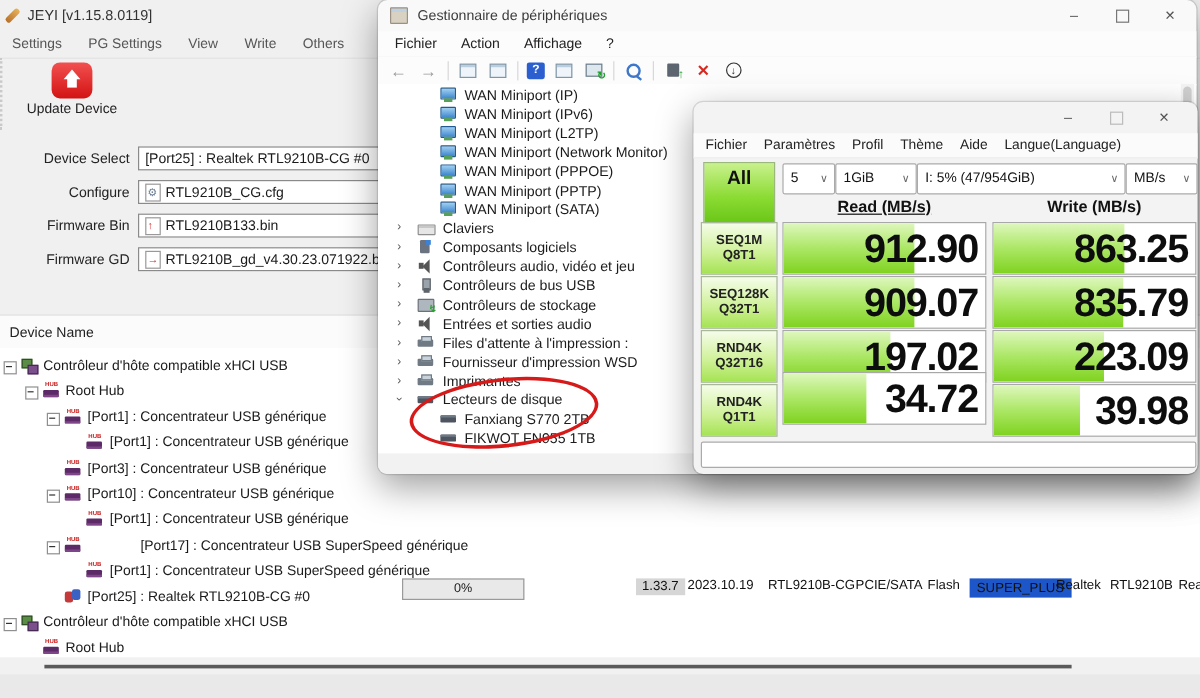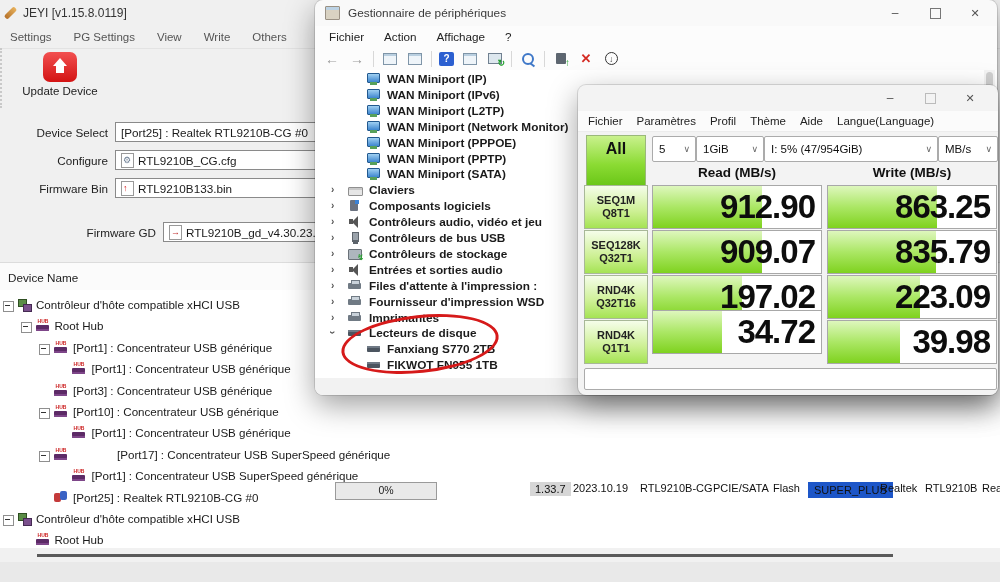--- a/index.html
+++ b/index.html
@@ -85,21 +85,21 @@
   .tbi.driver::before{content:"";width:10px;height:11px;background:#5d6670;border-radius:1px;}
   .tbi.driver::after{content:"↑";position:absolute;right:0px;bottom:-1px;color:#23a52f;font-size:10px;font-weight:bold;}
   .tbi.uninst{color:#d42a22;font-weight:bold;font-size:13px;}
   .tbi.disable::before{content:"";width:11px;height:11px;border:1.5px solid #333;border-radius:50%;}
   .tbi.disable::after{content:"↓";position:absolute;font-size:8.5px;color:#333;font-weight:bold;}
 
   #dm-content{position:absolute;left:0;top:70px;right:0;height:308px;background:#fff;overflow:hidden;border-bottom-left-radius:0;}
   #dm-footer{position:absolute;left:0;bottom:0;right:0;height:17px;background:#f2f2f2;border-bottom-left-radius:8px;border-bottom-right-radius:8px;}
   #dm-vscroll{position:absolute;right:2px;top:70px;width:11px;height:305px;background:#f4f4f4;}
   #dm-vthumb{position:absolute;left:2px;top:2px;width:7px;height:60px;background:#cfcfcf;border-radius:4px;}
-  .drow{position:absolute;left:0;right:0;height:15px;font-weight:bold;}
+  .drow{position:absolute;left:0;right:0;height:15px;}
   .drow .dlabel{position:absolute;top:0px;font-size:11.8px;color:#1b1b1b;white-space:nowrap;}
   .chev{position:absolute;top:1px;font-size:10px;color:#555;}
   .chev.open{transform:rotate(90deg);}
   .dico{position:absolute;top:1px;width:14px;height:12px;}
   .i-monitor::before{content:"";position:absolute;left:0;top:0;width:11px;height:8px;background:linear-gradient(180deg,#9fd0f2,#3e86cf);border:1px solid #22598f;border-radius:1px;}
   .i-monitor::after{content:"";position:absolute;left:3px;top:9px;width:7px;height:3px;background:#57a05a;}
   .i-keyboard::before{content:"";position:absolute;left:0;top:3px;width:13px;height:7px;background:#e6e6e6;border:1px solid #8f8f8f;border-radius:1px;box-shadow:inset 0 2px 0 #c8c8c8;}
   .i-component::before{content:"";position:absolute;left:2px;top:0;width:8px;height:11px;background:#6b7280;border-radius:1px;}
   .i-component::after{content:"";position:absolute;left:7px;top:0;width:4px;height:4px;background:#3b82d6;}
   .i-audio::before{content:"";position:absolute;left:1px;top:3px;width:4px;height:5px;background:#555;}
@@ -164,21 +164,21 @@
       <span class="nowrap">RTL9210B_CG.cfg</span>
     </div>
   </div>
   <div class="frow" style="top:178px;">
     <div class="flabel">Firmware Bin</div>
     <div class="ffield">
       <span class="page-ico pg-up"></span>
       <span class="nowrap">RTL9210B133.bin</span>
     </div>
   </div>
-  <div class="frow" style="top:222px;padding-left:48px;">
+  <div class="frow" style="top:206px;">
     <div class="flabel">Firmware GD</div>
     <div class="ffield">
       <span class="page-ico pg-fw"></span>
       <span class="nowrap">RTL9210B_gd_v4.30.23.071922.bin</span>
     </div>
   </div>
 
   <div id="jeyi-listheader">
     <span>Device Name</span>
   </div>
@@ -410,21 +410,21 @@
     </div>
   <div class="combo" style="left:118px;width:60px;">
       <span>1GiB</span>
     </div>
   <div class="combo" style="left:186px;width:166px;">
       <span>I: 5% (47/954GiB)</span>
     </div>
   <div class="combo" style="left:360px;width:52px;">
       <span>MB/s</span>
     </div>
-  <div class="cdm-colhead" style="left:74px;width:170px;">Read (MB/s)</div>
+  <div class="cdm-colhead" style="left:74px;width:170px;text-decoration:underline;">Read (MB/s)</div>
   <div class="cdm-colhead" style="left:249px;width:170px;">Write (MB/s)</div>
   <div id="cdm-grid">
       <div class="cdm-lcell" style="top: 100px;">
         <span>SEQ1M</span>
         <span>Q8T1</span>
       </div>
       <div class="cdm-cell" style="left: 74px; top: 100px;">
         <div class="cdm-fill" style="width: 65%;"></div>
         <div class="cdm-num">912.90</div>
       </div>

